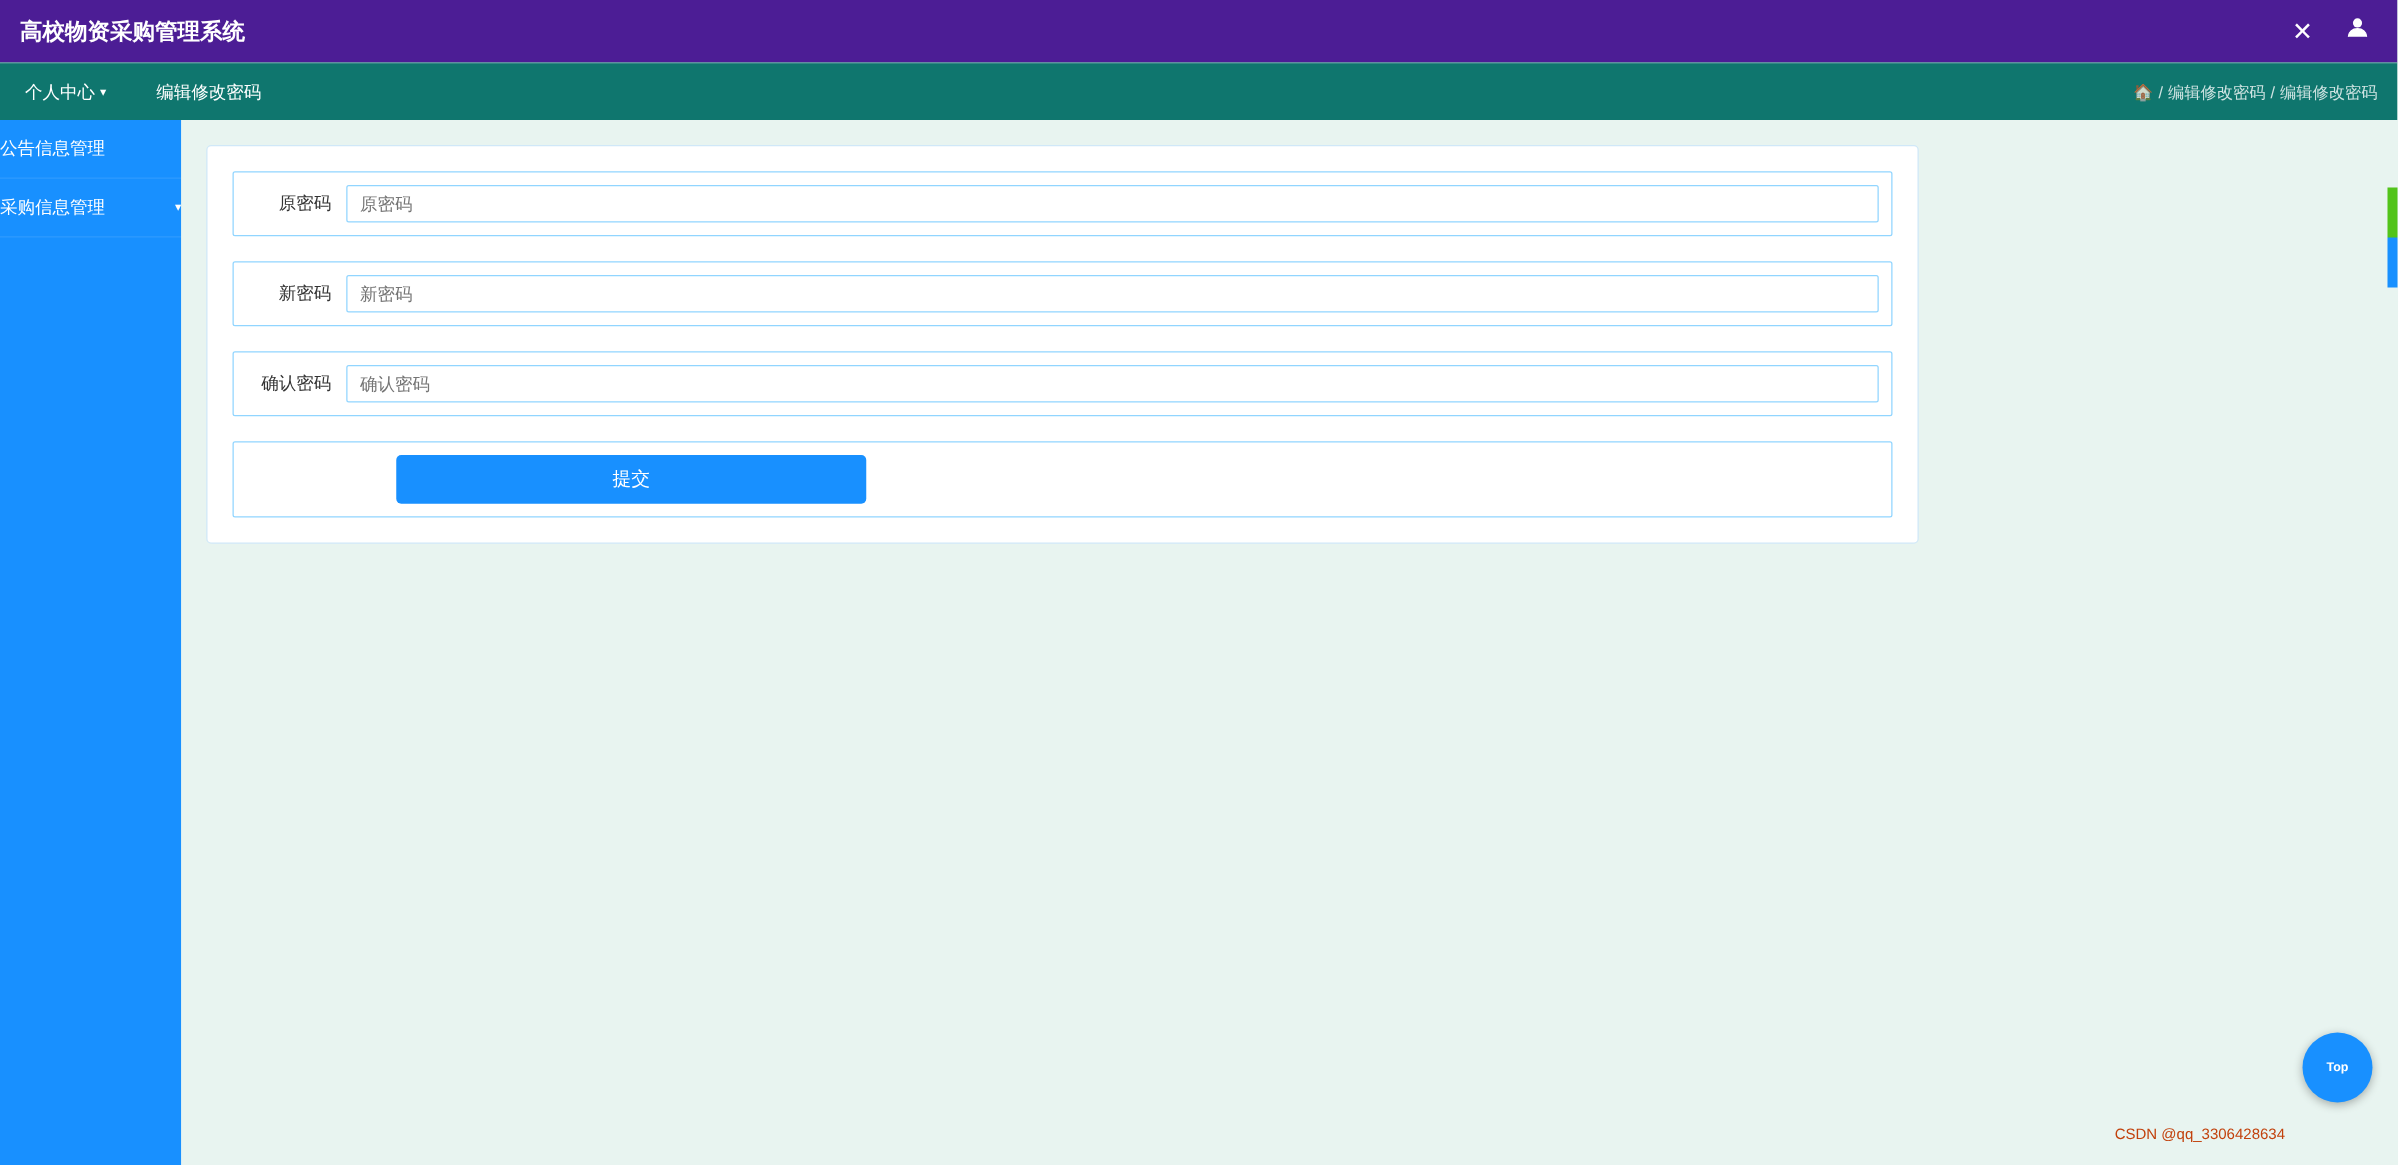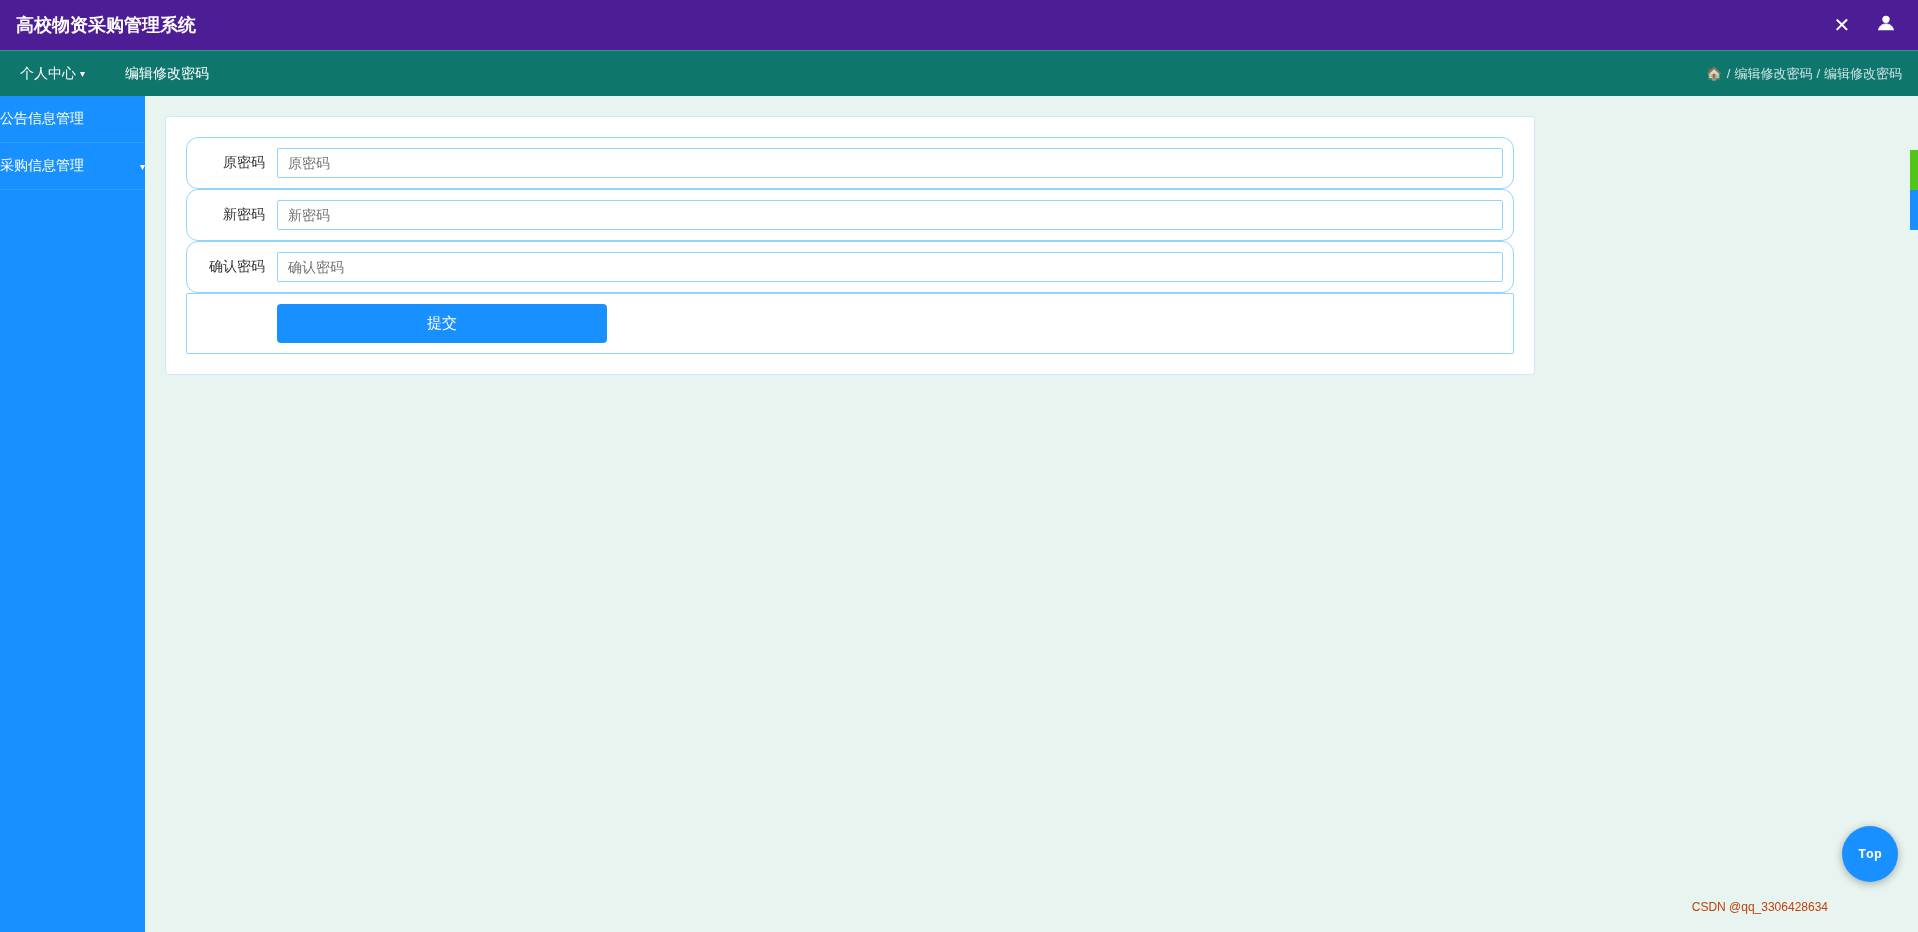--- a/index.html
+++ b/index.html
@@ -133,22 +133,23 @@
       background-color: white;
       border: 1px solid #d0e8f8;
       border-radius: 4px;
       padding: 20px 20px 20px 20px;
       max-width: 1370px;
     }
 
     .form-row {
       display: flex;
       align-items: center;
+      margin-bottom: 20px;
       border: 1px solid #91d5ff;
-      border-radius: 12px;
+      border-radius: 2px;
       padding: 10px 10px;
       background: white;
     }
 
     .form-label {
       width: 80px;
       font-size: 14px;
       color: #333;
       flex-shrink: 0;
       text-align: right;
@@ -176,22 +177,22 @@
     }
 
     .submit-btn {
       background-color: #1890ff;
       color: white;
       border: none;
       border-radius: 4px;
       padding: 10px 0;
       font-size: 15px;
       cursor: pointer;
-      width: 330px;
-      margin-left: 80px;
+      width: 376px;
+      margin-left: 120px;
     }
 
     
     #right-accent {
       width: 8px;
       background: linear-gradient(to bottom, #52c41a 0%, #52c41a 50%, #1890ff 50%, #1890ff 100%);
       position: fixed;
       right: 0;
       top: 150px;
       height: 80px;
@@ -203,26 +204,25 @@
       bottom: 50px;
       right: 20px;
       width: 56px;
       height: 56px;
       background-color: #1890ff;
       color: white;
       border-radius: 50%;
       display: flex;
       align-items: center;
       justify-content: center;
-      font-size: 13px;
+      font-size: 10px;
       font-weight: bold;
       cursor: pointer;
       box-shadow: 0 2px 8px rgba(0,0,0,0.3);
       z-index: 999;
-      font-family: Liberation Mono, monospace;
     }
 
     
     #watermark {
       position: fixed;
       bottom: 18px;
       right: 90px;
       font-size: 12px;
       color: #c2410c;
     }

